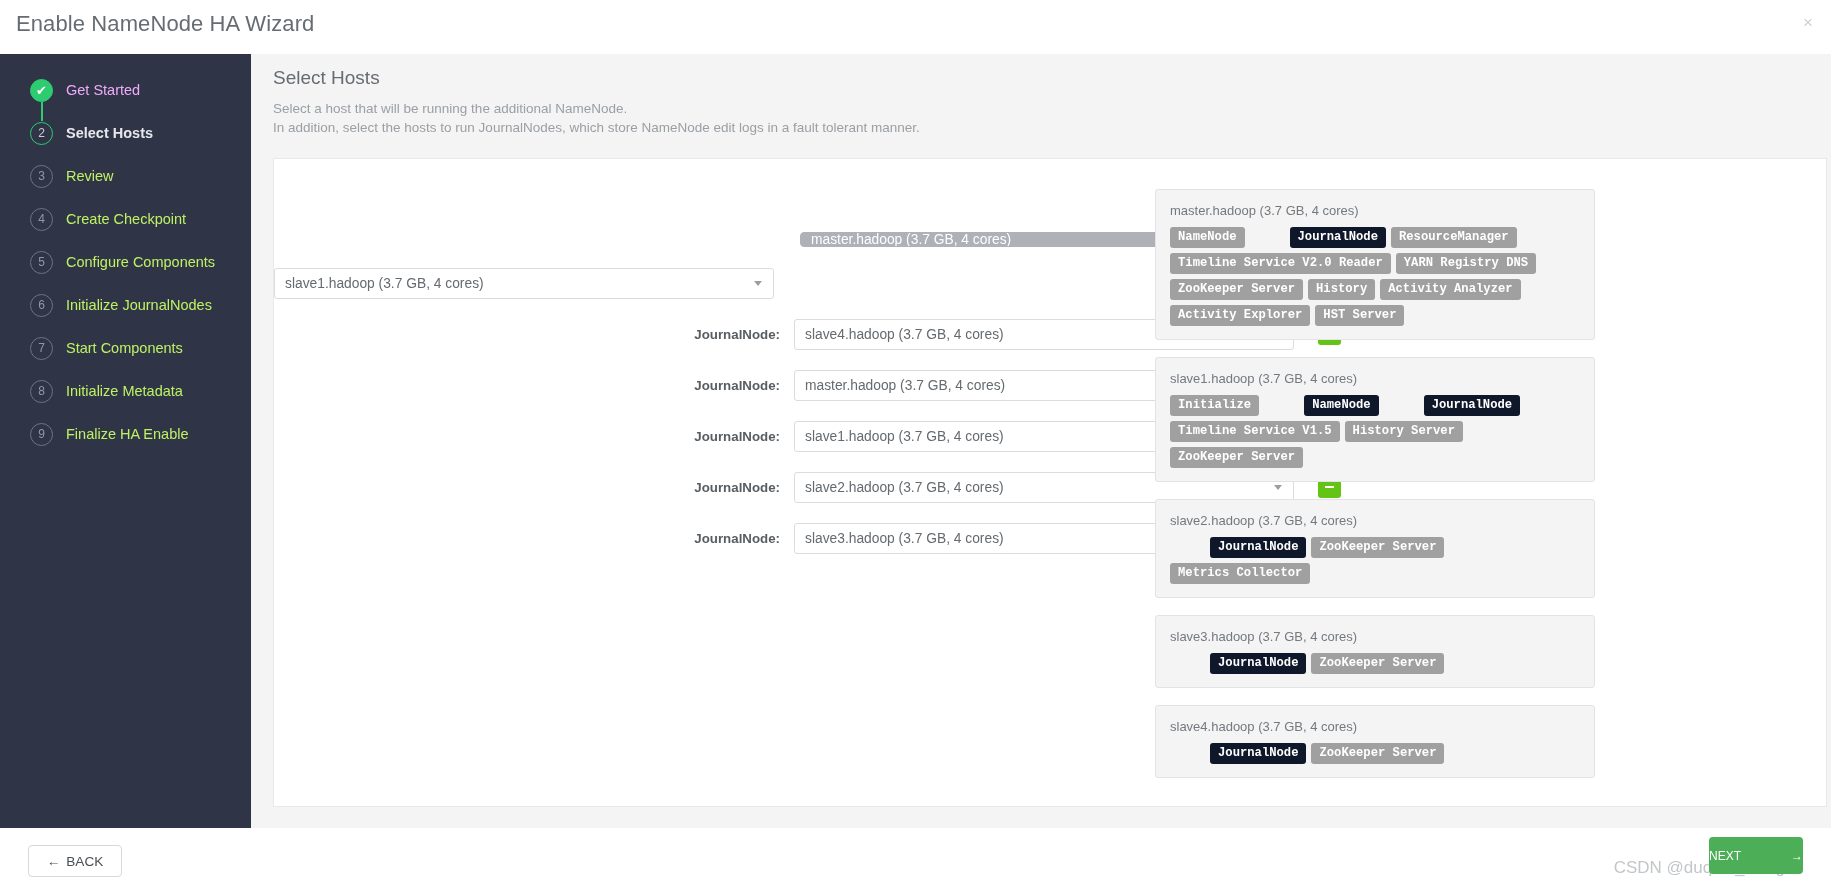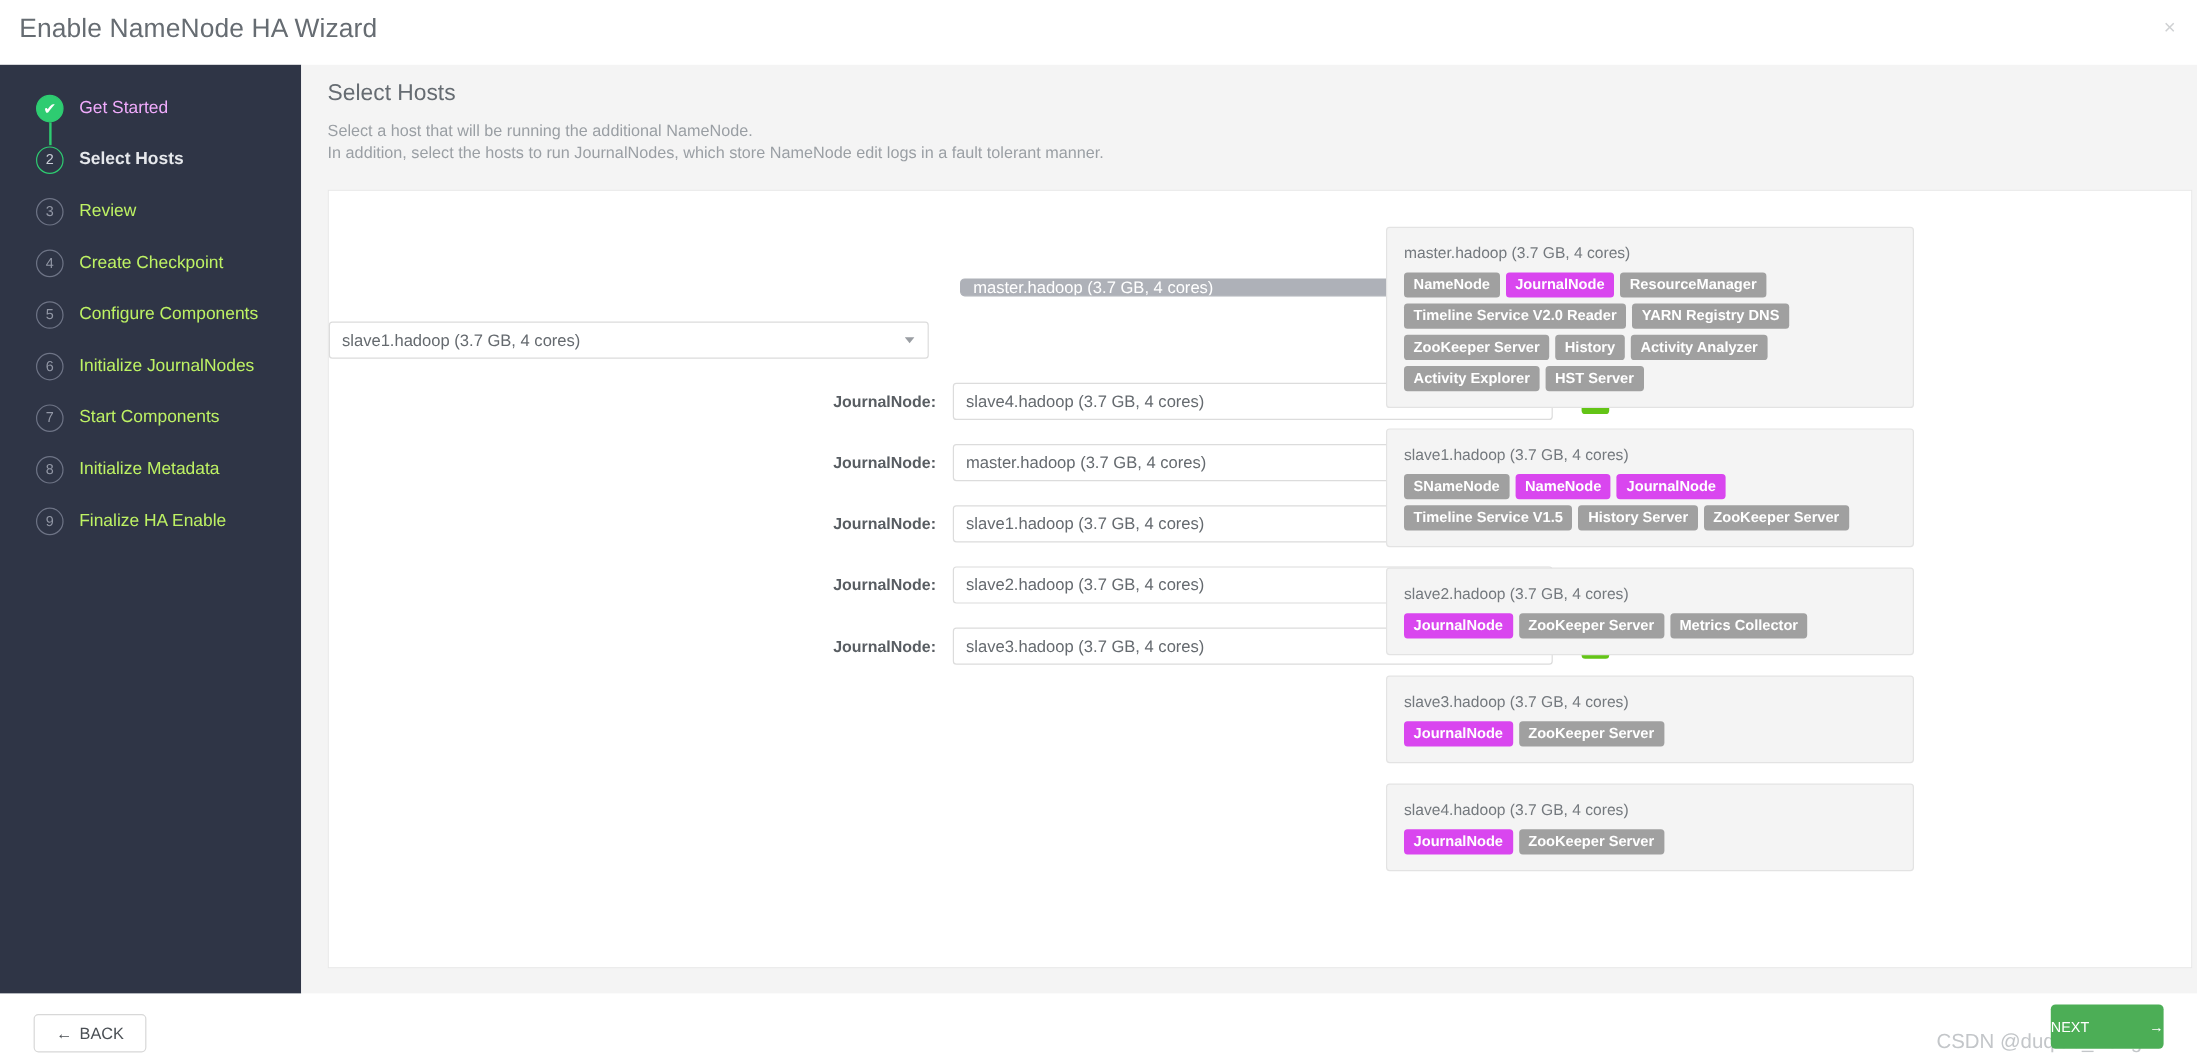--- a/index.html
+++ b/index.html
@@ -198,33 +198,34 @@
   }
   .host-name {
     font-size: 13px;
     color: #74797e;
     margin-bottom: 9px;
   }
   .tag-wrap {
     display: flex;
     flex-wrap: wrap;
     gap: 5px 5px;
+    font-family: Liberation Mono, monospace;
   }
   .tag {
     display: inline-block;
     background: #a0a0a0;
     color: #ffffff;
     font-size: 12.2px;
     font-weight: bold;
     padding: 3px 8px 4px 8px;
     border-radius: 3px;
     white-space: nowrap;
     line-height: 14px;
   }
-  .tag.on { background: #d946ef; }
+  .tag.on { background: #0f172a; margin-left: 40px; }
 
   
   .footer {
     position: absolute;
     left: 0; top: 828px;
     width: 1831px; height: 58px;
     background: #ffffff;
   }
   .btn-back {
     position: absolute;
@@ -404,21 +405,21 @@
               <span class="tag">ZooKeeper Server</span>
               <span class="tag">History</span>
               <span class="tag">Activity Analyzer</span>
               <span class="tag">Activity Explorer</span>
               <span class="tag">HST Server</span>
             </div>
           </div>
           <div class="host-card">
             <div class="host-name">slave1.hadoop (3.7 GB, 4 cores)</div>
             <div class="tag-wrap">
-              <span class="tag">SNameNode</span>
+              <span class="tag">Initialize</span>
               <span class="tag on">NameNode</span>
               <span class="tag on">JournalNode</span>
               <span class="tag">Timeline Service V1.5</span>
               <span class="tag">History Server</span>
               <span class="tag">ZooKeeper Server</span>
             </div>
           </div>
           <div class="host-card">
             <div class="host-name">slave2.hadoop (3.7 GB, 4 cores)</div>
             <div class="tag-wrap">

